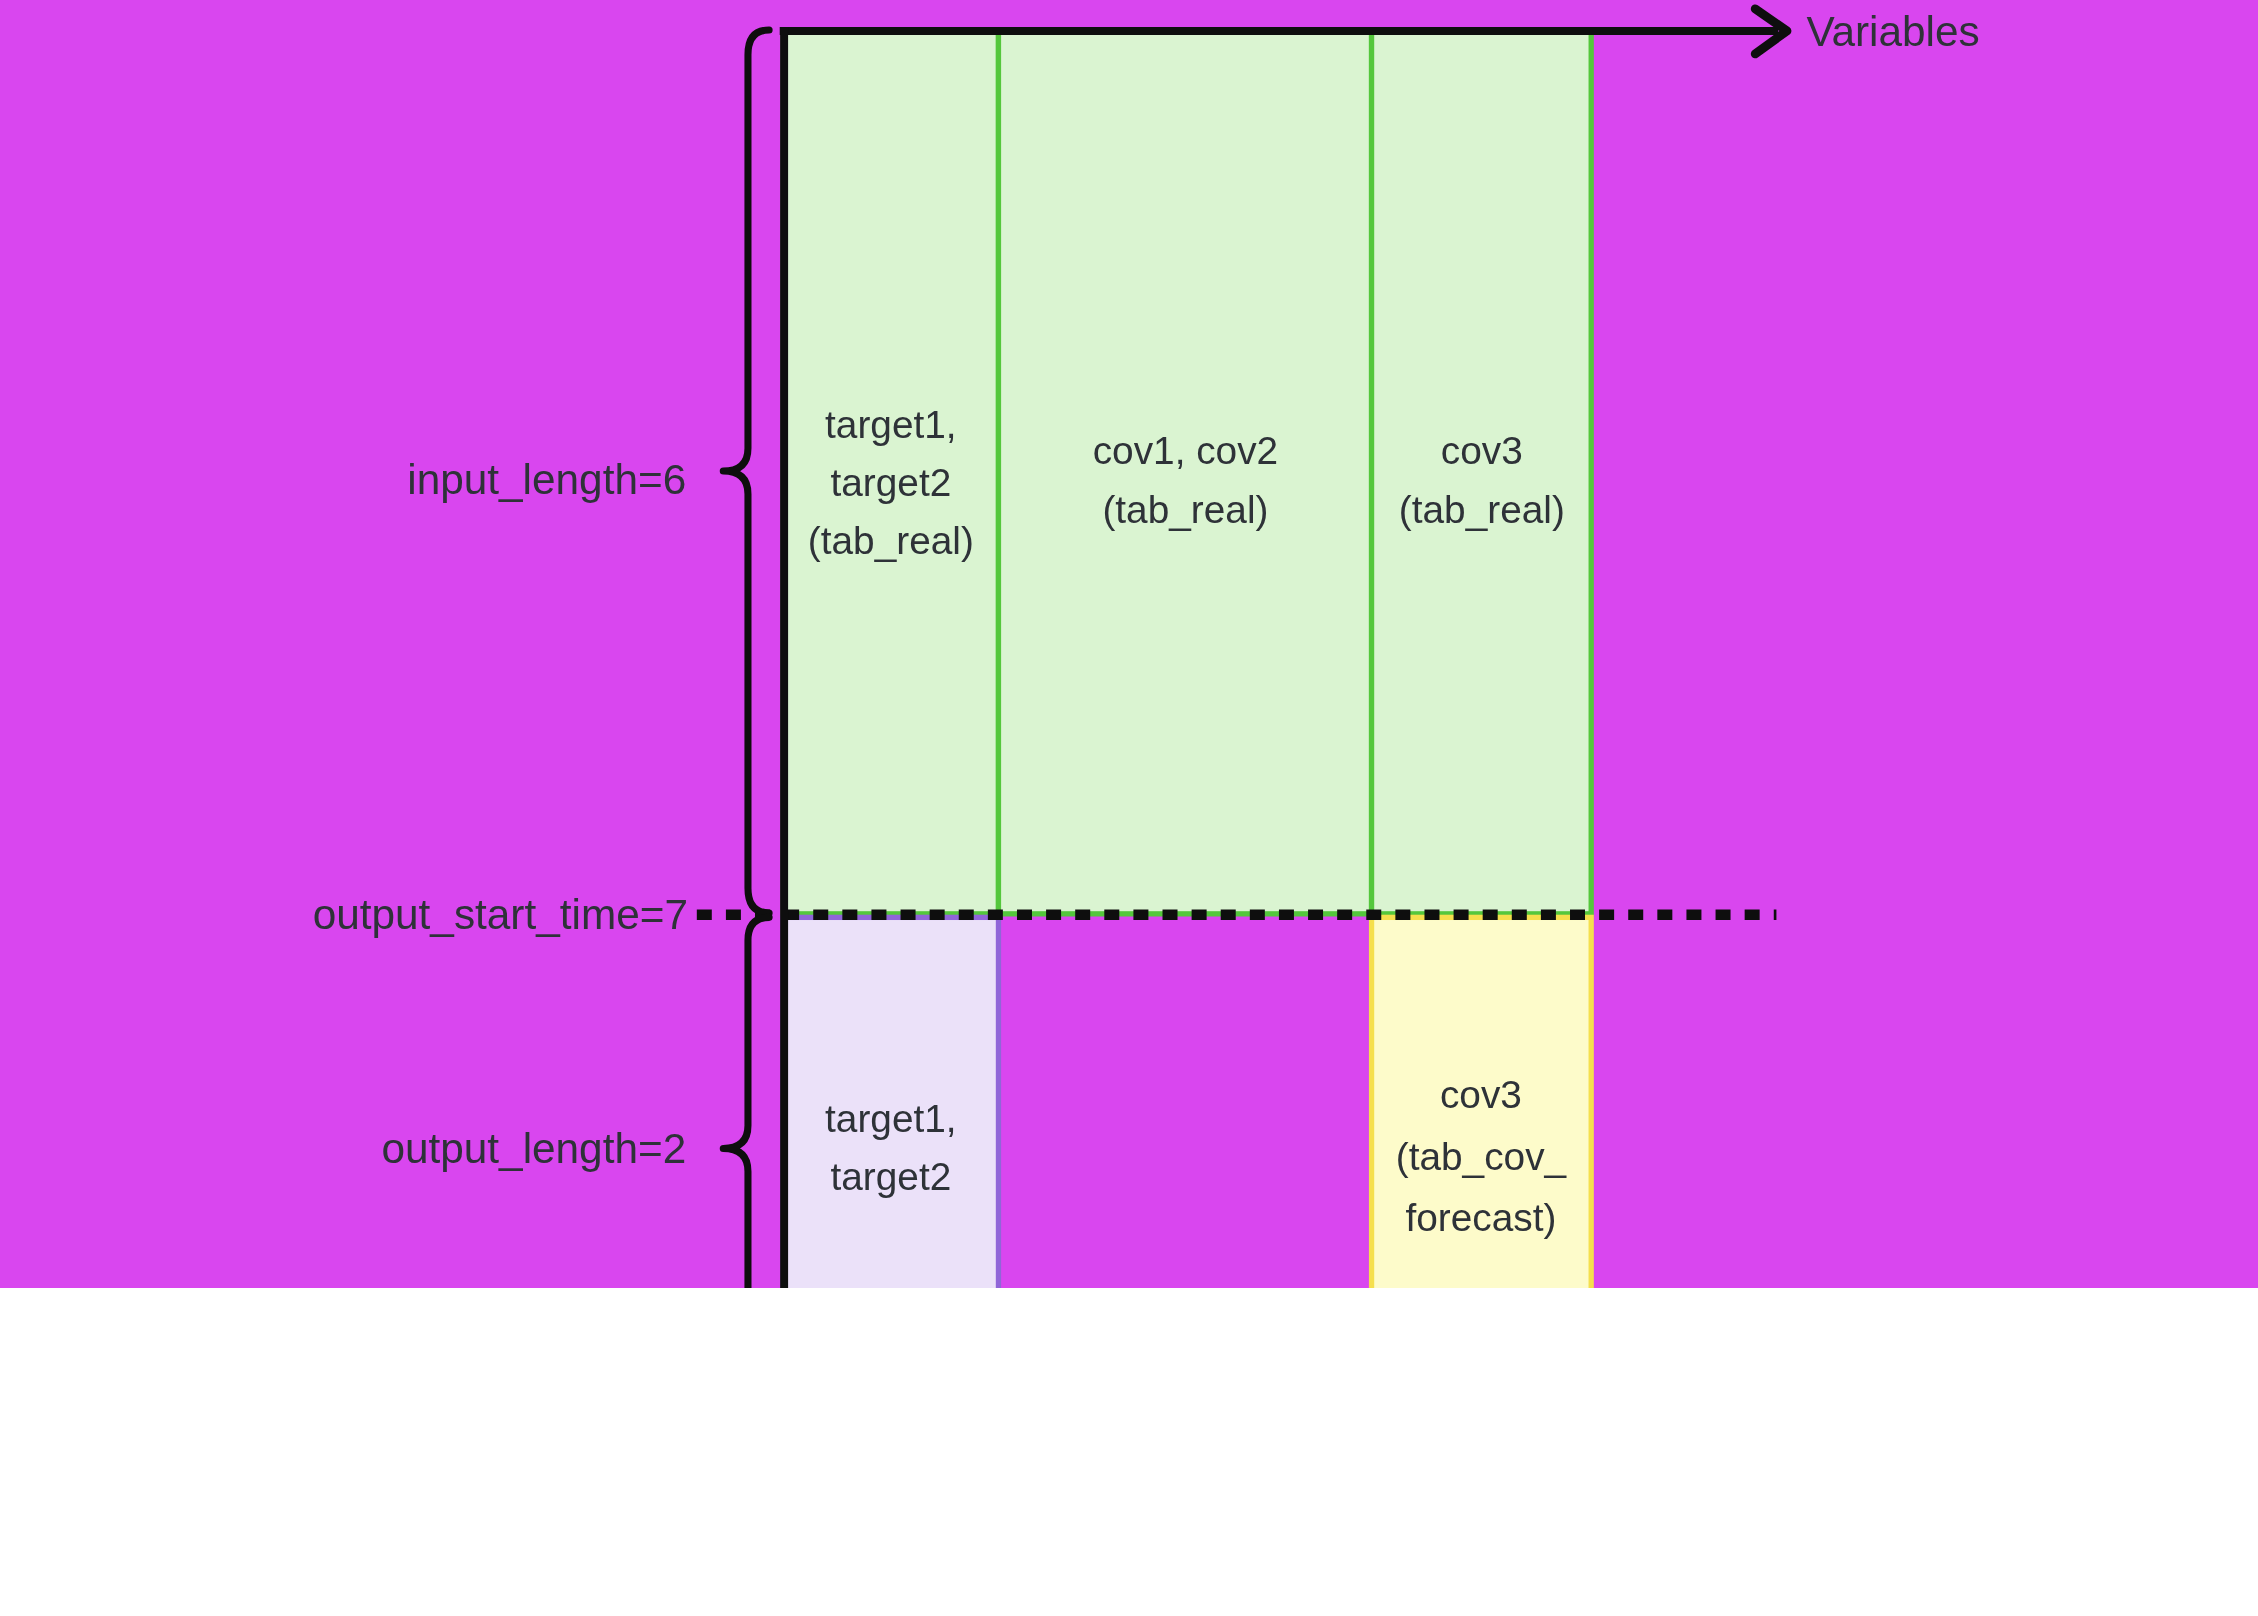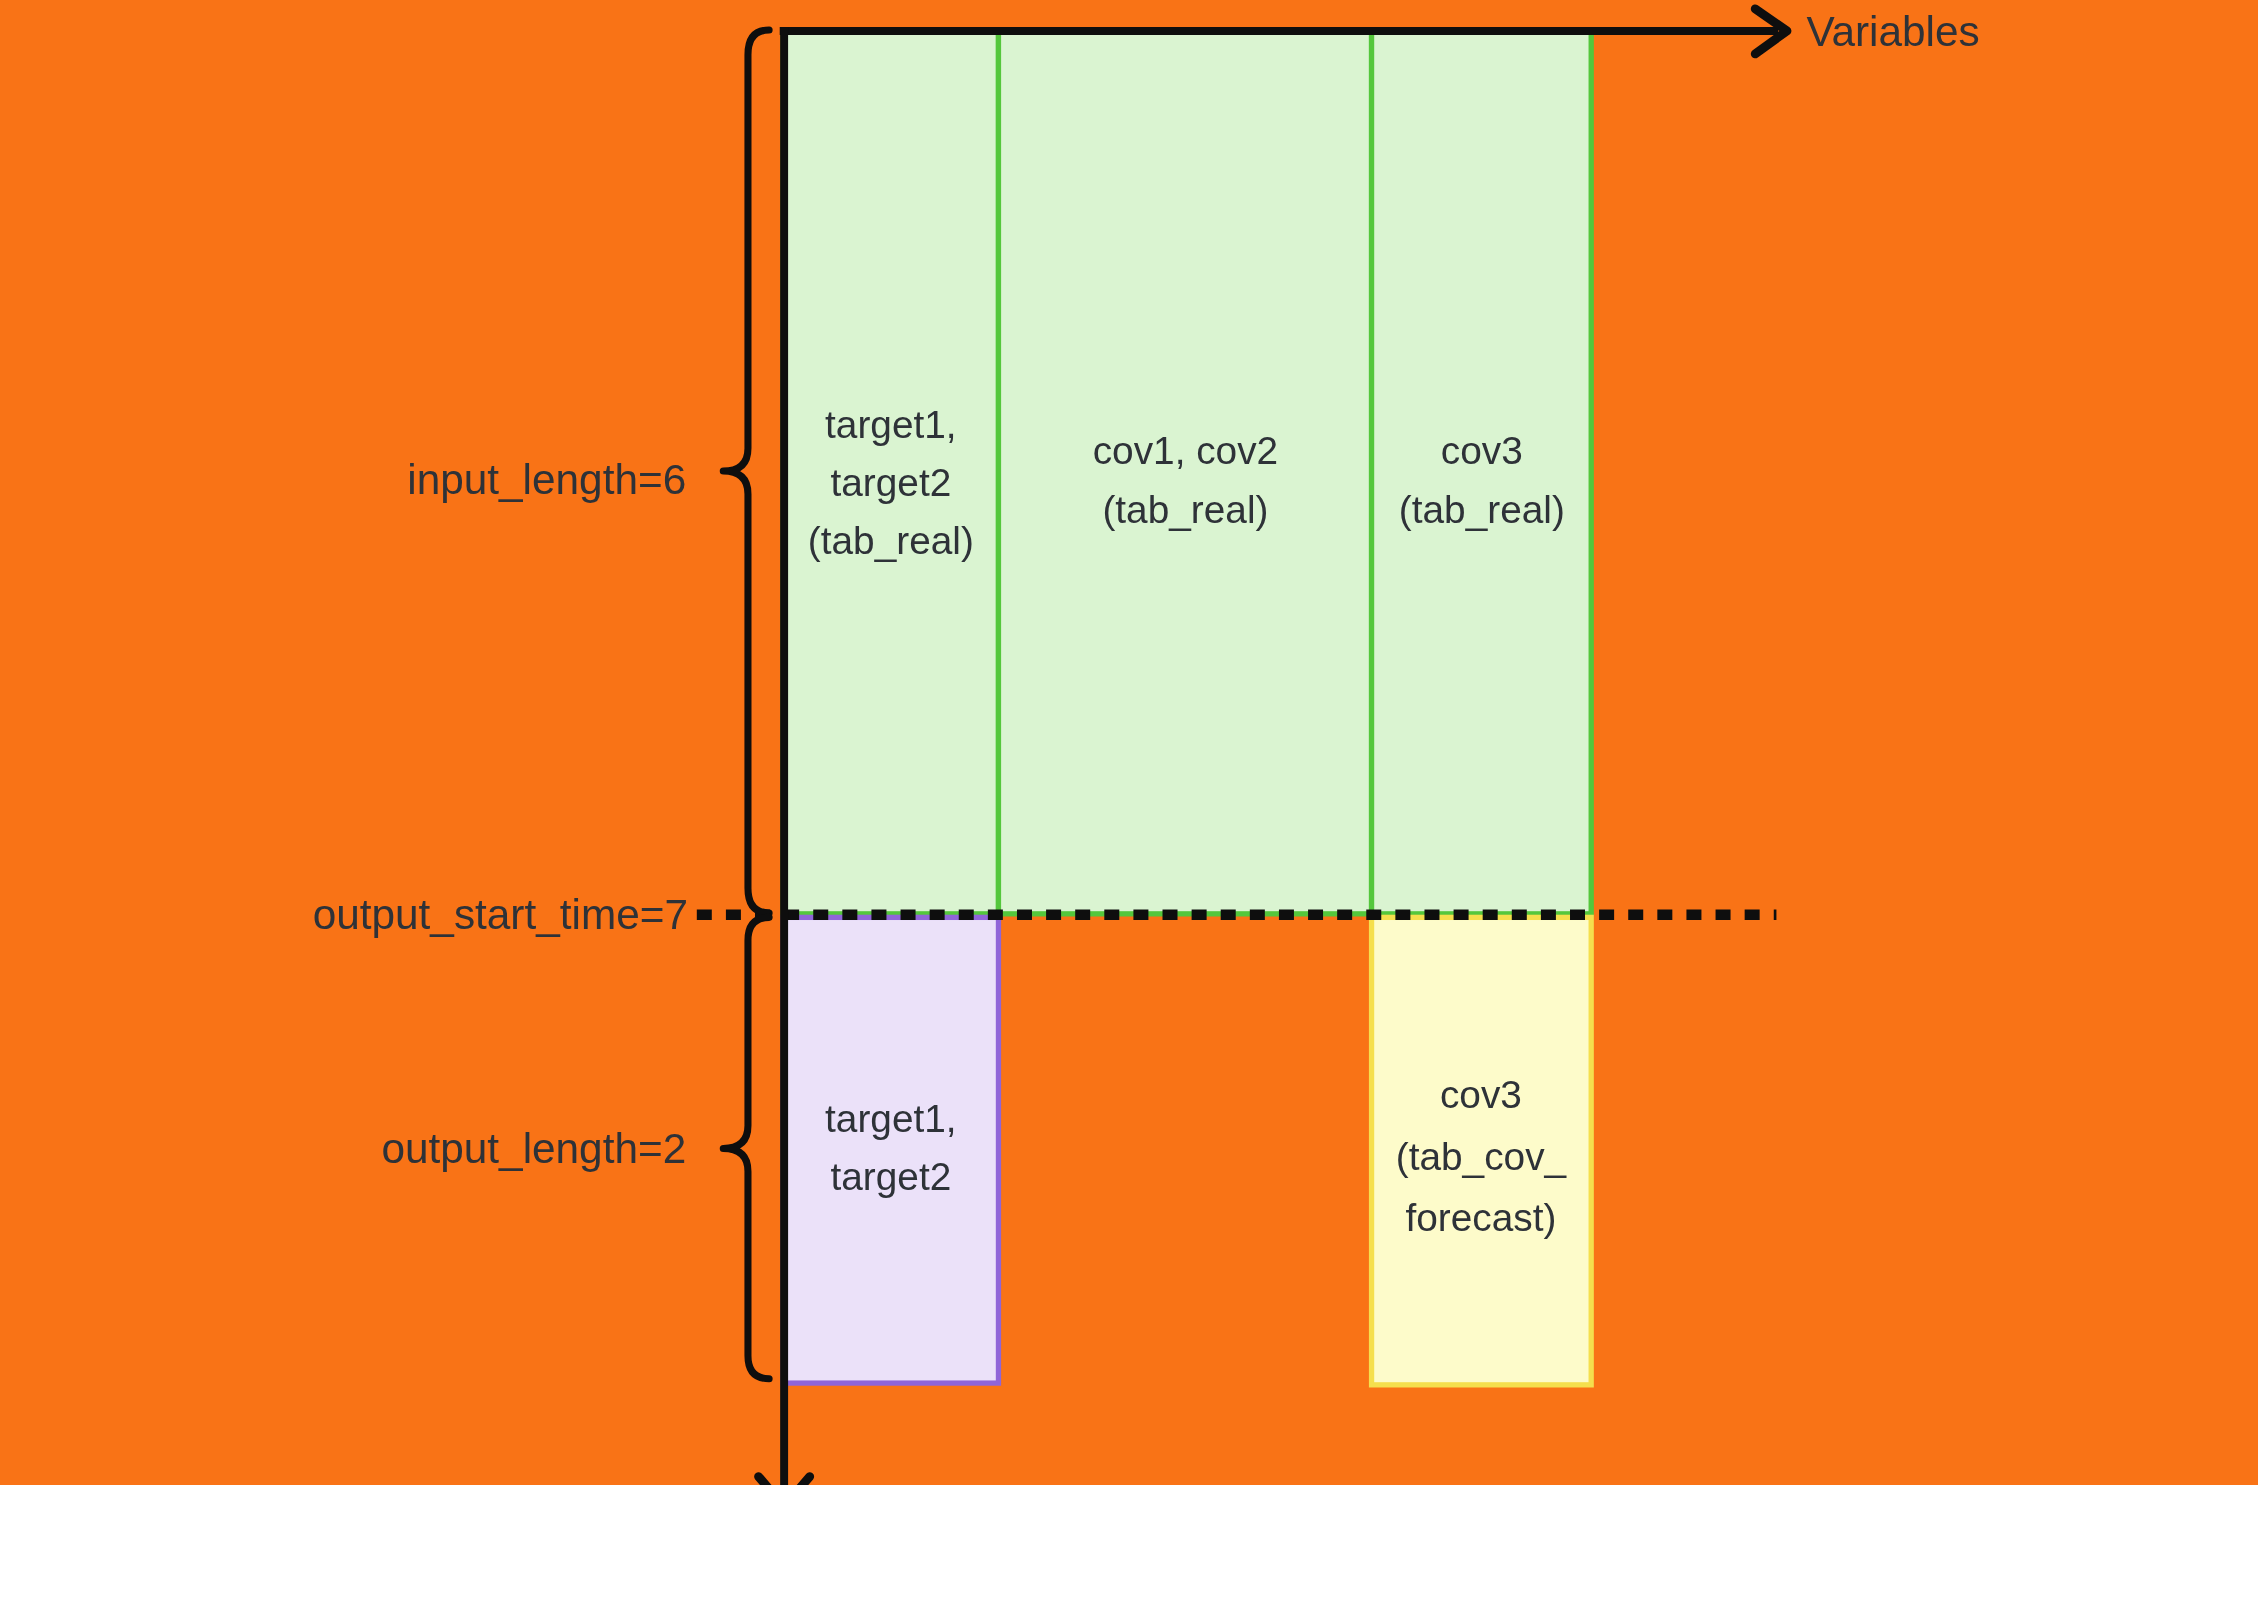--- a/index.html
+++ b/index.html
@@ -1,20 +1,20 @@
 <!DOCTYPE html>
 <html style="font-size:14px"><head>
 <meta charset="utf-8">
 <style>
   html, body { margin: 0; padding: 0; background: #ffffff; }
   .stage {
     position: relative;
     width: 2258px;
-    height: 1485px;
-    background: #f97316;
+    height: 1288px;
+    background: #d946ef;
     font-family: "Liberation Sans", "DejaVu Sans", sans-serif;
   }
   svg { display: block; }
 
   
   .input-rect   { fill: #daf4d1; stroke: #54c73c; stroke-width: 6; }
   .out-target   { fill: #ebe1f9; stroke: #9065d8; stroke-width: 6; }
   .out-cov      { fill: #fdfbca; stroke: #f5df4d; stroke-width: 6; }
 
   .axis-line    { stroke: #0e0e0e; stroke-width: 9; fill: none; }

